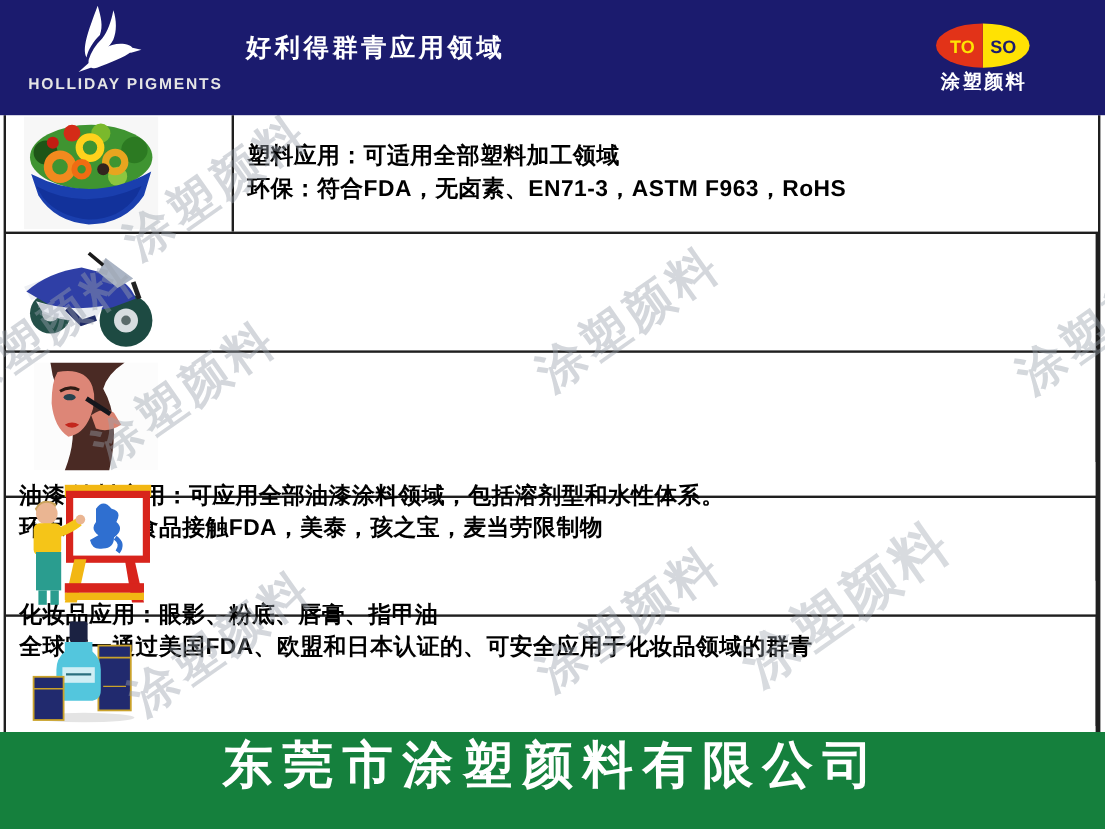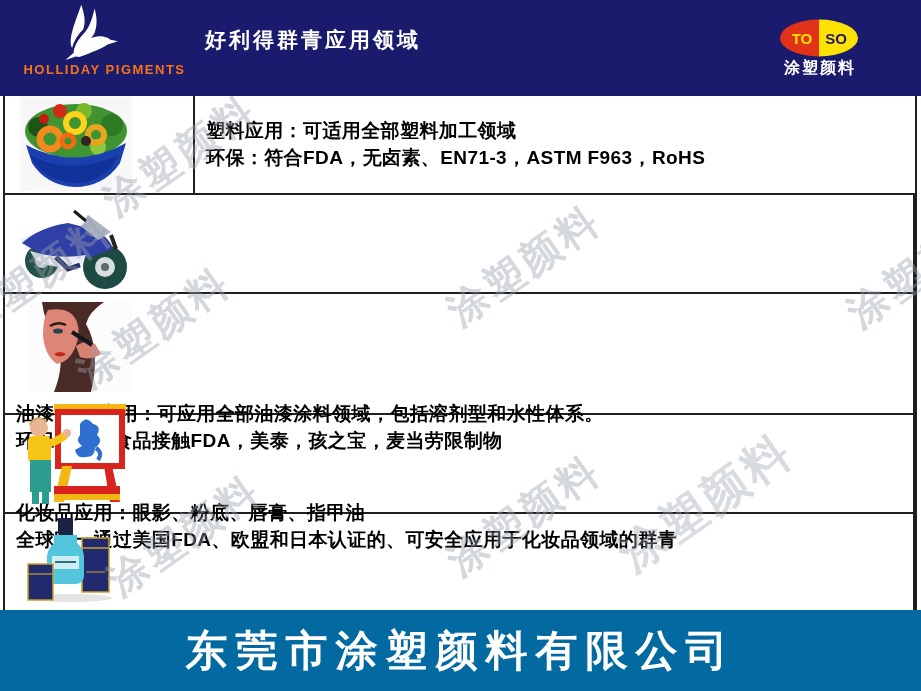--- a/index.html
+++ b/index.html
@@ -2,21 +2,21 @@
 <html><head>
 <meta charset="utf-8">
 <style>
   html,body{margin:0;padding:0;background:#fff;}
   .slide{position:relative;width:921px;height:691px;background:#fff;overflow:hidden;
          font-family:"Liberation Sans","DejaVu Sans",sans-serif;}
 
   
   .header{position:absolute;top:0;left:0;width:921px;height:96px;background:#1b1b6e;z-index:6;}
   .brand-bird{position:absolute;left:48px;top:3px;width:78px;height:58px;}
-  .brand-name{position:absolute;left:12px;top:62px;width:185px;color:#f97316;
+  .brand-name{position:absolute;left:12px;top:62px;width:185px;color:#e5e5e5;
               font-size:13px;font-weight:bold;letter-spacing:1.5px;text-align:center;}
   .slide-title{position:absolute;left:205px;top:26px;color:#fff;font-size:21px;
                font-weight:bold;letter-spacing:3px;}
   .toso{position:absolute;left:779px;top:18px;width:80px;height:40px;}
   .toso-caption{position:absolute;left:770px;top:58px;width:100px;text-align:center;
                 color:#fff;font-size:16px;font-weight:bold;letter-spacing:2px;}
 
   
   .table{position:absolute;top:96px;left:3px;width:914px;height:514px;z-index:1;
          border-left:2px solid #1f1f1f;border-right:2px solid #1f1f1f;box-sizing:border-box;}
@@ -33,22 +33,22 @@
   .images{position:absolute;inset:0;z-index:2;pointer-events:none;}
   .pic{position:absolute;}
 
   
   .wm-layer{position:absolute;inset:0;z-index:3;pointer-events:none;}
   .wm{position:absolute;font-size:40px;font-weight:bold;color:#9aa2ad;opacity:.42;
       transform:rotate(-35deg);letter-spacing:4px;white-space:nowrap;}
   .wm.big{font-size:46px;opacity:.38;}
 
   
-  .footer{position:absolute;left:0;bottom:0;width:921px;height:81px;background:#0369a1;z-index:6;
-          display:flex;align-items:center;justify-content:center;}
+  .footer{position:absolute;left:0;bottom:0;width:921px;height:81px;background:#15803d;z-index:6;
+          display:flex;align-items:flex-start;justify-content:center;}
   .footer-text{color:#fff;font-family:"Liberation Serif","DejaVu Serif",serif;
                font-weight:bold;font-size:42px;letter-spacing:8px;}
 </style>
 </head>
 <body>
 
 <div class="slide">
 
   <div class="header">
     <svg class="brand-bird" viewBox="0 0 80 62">

